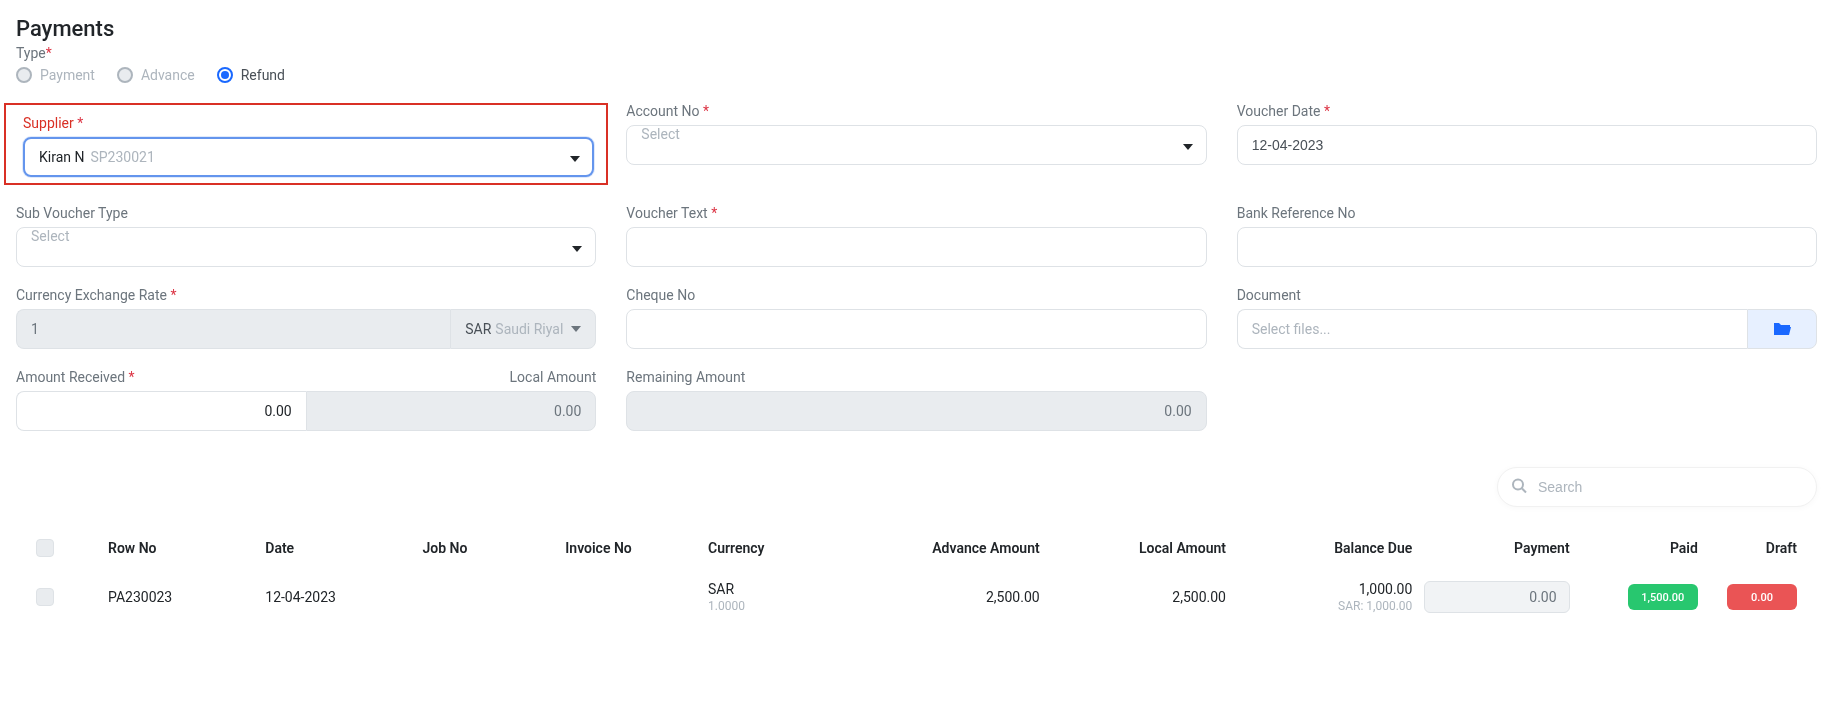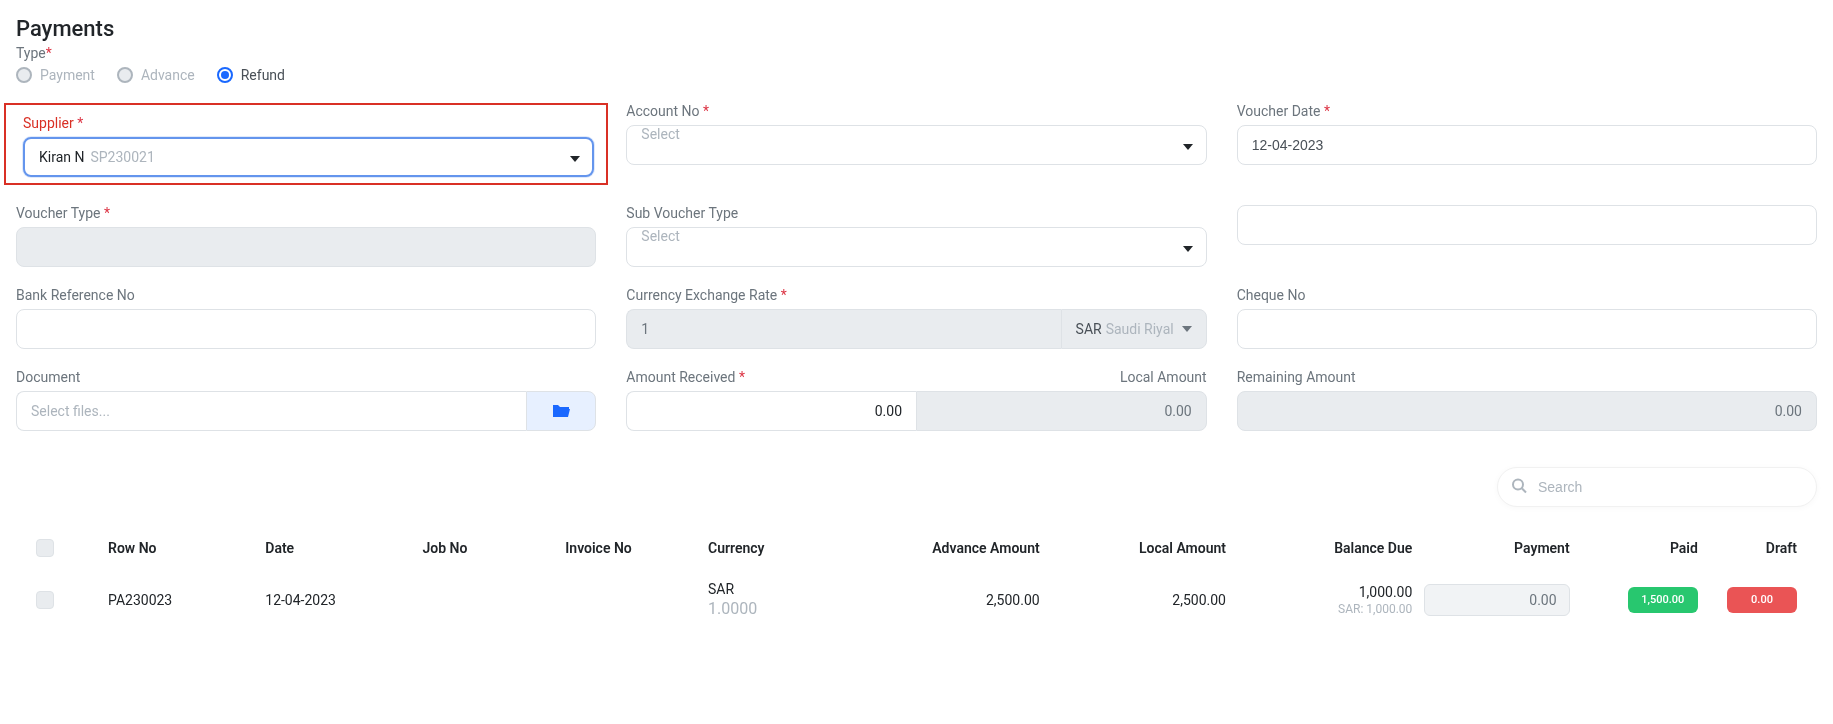--- a/index.html
+++ b/index.html
@@ -223,21 +223,21 @@
   .checkbox {
     width: 18px;
     height: 18px;
     border-radius: 4px;
     background: #e9ecef;
     border: 1px solid #dee2e6;
     cursor: pointer;
   }
   .t-right { text-align: right; }
   .bal-sub { font-size: 12px; color: #adb5bd; text-align: right; margin-top: 2px; }
-  .cur-sub { font-size: 16px; color: #adb5bd; margin-top: 2px; }
+  .cur-sub { font-size: 12px; color: #adb5bd; margin-top: 2px; }
   .pill-input {
     height: 32px;
     border: 1px solid #dee2e6;
     background: #f1f3f5;
     border-radius: 6px;
     display: flex;
     align-items: center;
     justify-content: flex-end;
     padding: 0 12px;
     color: #6c757d;
@@ -317,40 +317,37 @@
     </div>
   </div>
 
   <div class="form-group">
     <div class="field-label">
       <span>Voucher Date</span> <span class="required-asterisk">*</span>
     </div>
     <input class="input-base" value="12-04-2023" style="">
   </div>
 
-  <div class="form-group">
-    <div class="field-label">
-      <span>Voucher Type</span> <span class="required-asterisk">*</span>
-    </div>
-    <input class="input-base input-readonly" readonly="" value="" style="">
-  </div>
 
   <div class="form-group">
     <div class="field-label">Sub Voucher Type</div>
     <div class="select-wrap">
       <div class="input-base" style="color:#adb5bd;">Select</div>
       <span class="select-caret">
         <svg width="10" height="6" viewBox="0 0 10 6">
             <path d="M0 0 L5 6 L10 0 Z" fill="#212529"></path>
           </svg>
       </span>
     </div>
   </div>
 
   <div class="form-group">
+    <div class="field-label">
+      <span>Voucher Text</span> <span class="required-asterisk">*</span>
+    </div>
     <input class="input-base" value="" style="">
   </div>
 
   <div class="form-group">
     <div class="field-label">Bank Reference No</div>
     <input class="input-base" value="" style="">
   </div>
 
   <div class="form-group">
     <div class="field-label">

